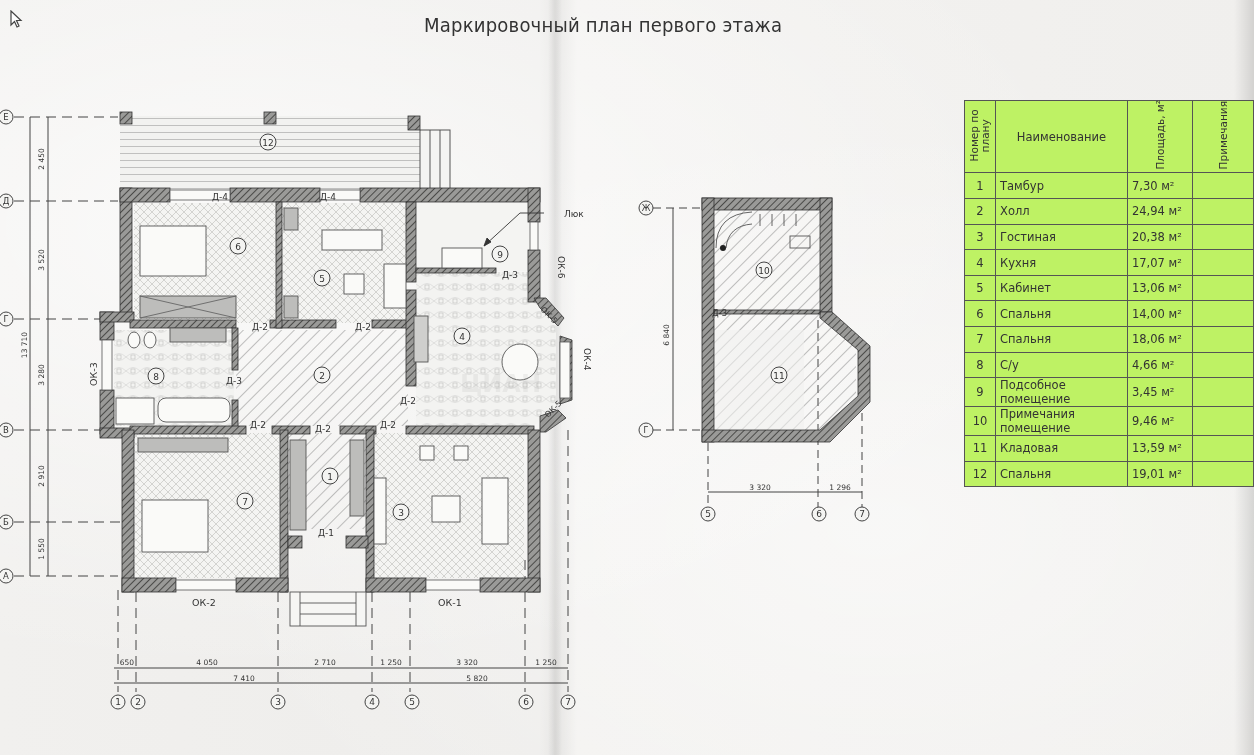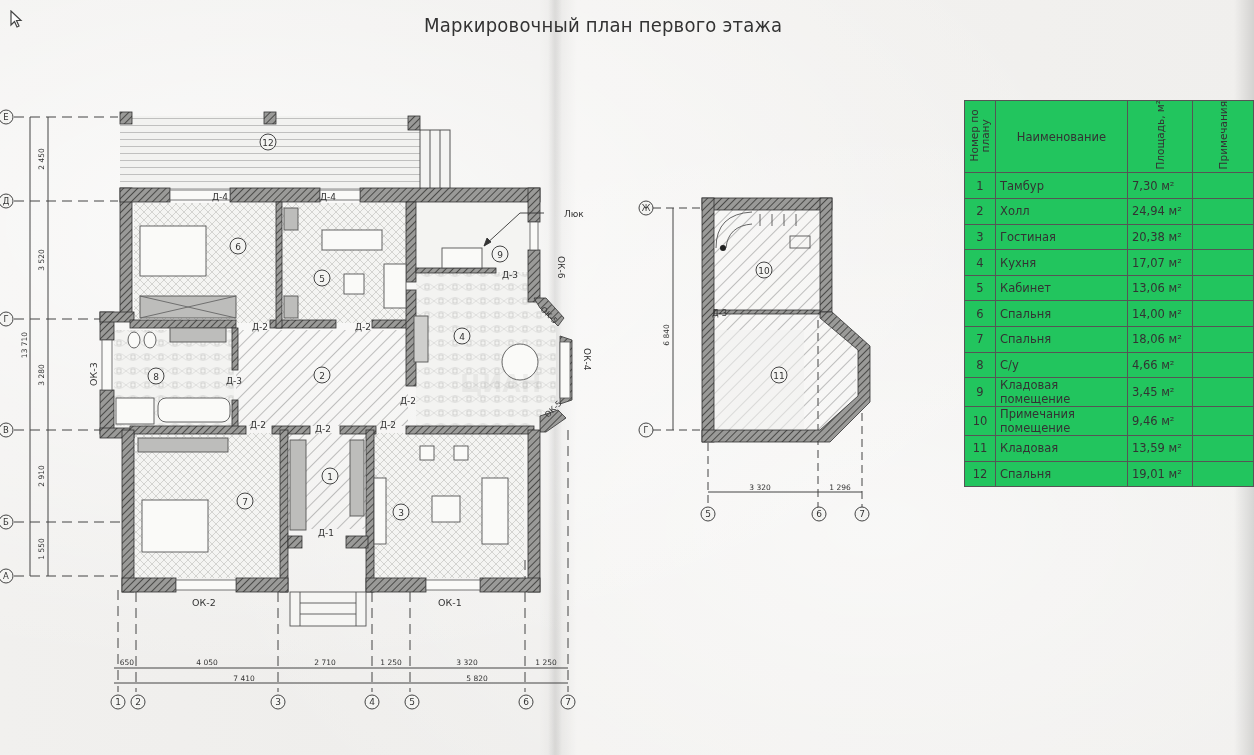--- a/index.html
+++ b/index.html
@@ -8,21 +8,21 @@
      radial-gradient(ellipse at 20% 30%, rgba(255,255,255,.7), transparent 60%),
      radial-gradient(ellipse at 70% 70%, rgba(255,255,255,.5), transparent 55%),
      linear-gradient(90deg,#f1f0ee 0%,#eeedeb 43%,#e2e1df 44.5%,#f3f2f0 46%,#f0efed 100%);}
   .fold{position:absolute;left:548px;top:0;width:14px;height:755px;background:linear-gradient(90deg,rgba(0,0,0,0),rgba(0,0,0,.07),rgba(0,0,0,0));}
   .rightedge{position:absolute;right:0;top:0;width:20px;height:755px;background:linear-gradient(90deg,rgba(0,0,0,0),rgba(0,0,0,.12));}
   .cursor{position:absolute;left:10px;top:10px;}
   .title{position:absolute;left:424px;top:14px;font-size:19px;letter-spacing:.2px;color:#333;transform:scaleX(.95);transform-origin:left;}
   svg text{font-family:"DejaVu Sans",sans-serif;fill:#333;}
   .plan{position:absolute;left:0;top:0;}
   
-  .tbl{position:absolute;left:964px;top:100px;border-collapse:collapse;background:#22c55e;font-size:11.5px;}
+  .tbl{position:absolute;left:964px;top:100px;border-collapse:collapse;background:#bef264;font-size:11.5px;}
   .tbl td,.tbl th{border:1.4px solid #555;padding:0 4px;height:24.6px;font-weight:normal;color:#333;}
   .tbl th{height:66px;}
   .tbl .c-num{width:16px;text-align:center;}
   .tbl .c-name{width:125px;}
   .tbl .c-area{width:58px;}
   .tbl .c-note{width:54px;}
   .vert{display:inline-block;writing-mode:vertical-rl;transform:rotate(180deg);font-size:10.5px;line-height:11px;}
   .tbl .total{text-align:center;}
 </style>
 </head>
@@ -459,21 +459,21 @@
         <td></td>
       </tr>
   <tr>
         <td class="c-num">8</td>
         <td>С/у</td>
         <td>4,66 м²</td>
         <td></td>
       </tr>
   <tr>
         <td class="c-num">9</td>
-        <td>Кладовая помещение</td>
+        <td>Подсобное помещение</td>
         <td>3,45 м²</td>
         <td></td>
       </tr>
   <tr>
         <td class="c-num">10</td>
         <td>Примечания помещение</td>
         <td>9,46 м²</td>
         <td></td>
       </tr>
   <tr>

